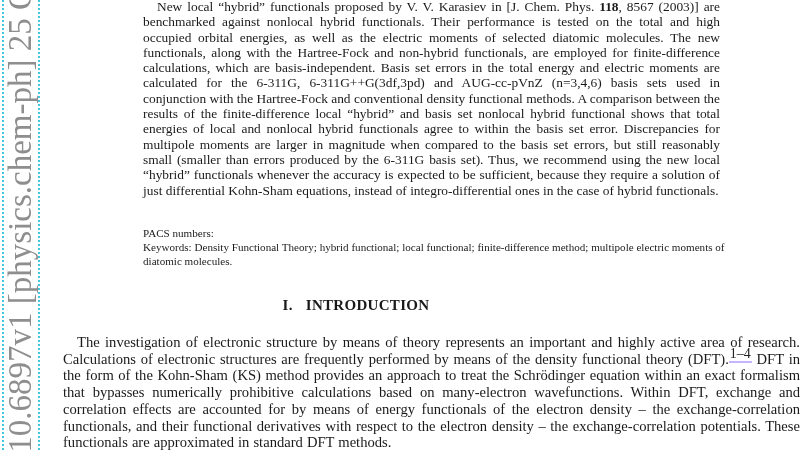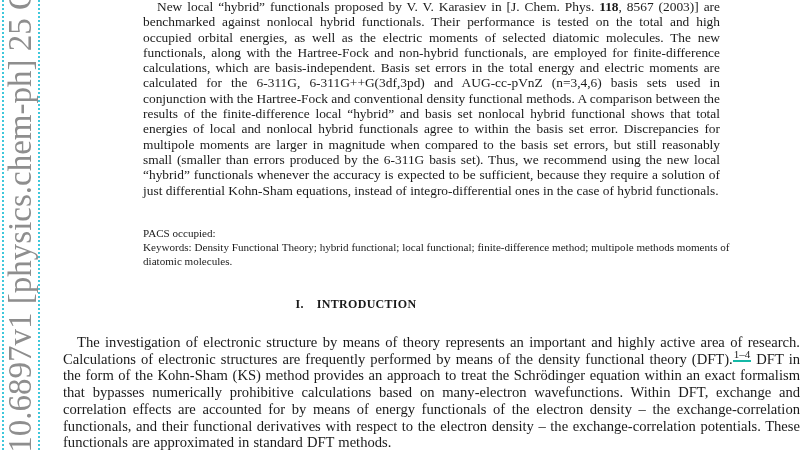--- a/index.html
+++ b/index.html
@@ -76,63 +76,63 @@
       line-height: 14px;
     }
     .meta p { margin: 0; }
     .section-heading {
       position: absolute;
       left: 0;
       top: 293px;
       width: 632px;
       text-align: center;
       font-family: "Liberation Serif", serif;
-      font-size: 12px;
+      font-size: 15px;
       letter-spacing: 0.3px;
       margin: 0;
       padding-left: 80px;
       box-sizing: border-box;
     }
     .section-heading .num { margin-right: 13px; }
     .intro {
       position: absolute;
       left: 63px;
       top: 330px;
       width: 737px;
       font-family: "Liberation Serif", serif;
       font-size: 14.6px;
       line-height: 16.7px;
       text-align: justify;
       text-indent: 14px;
       margin: 0;
       word-spacing: 0.4px;
     }
     .cite {
-      font-size: 11px;
+      font-size: 14px;
       vertical-align: super;
       line-height: 0;
       color: #222;
-      border-bottom: 2px solid #14b8a6;
+      border-bottom: 2px solid #c4b5fd;
       padding: 0 1px;
     }
     b.vol { font-weight: bold; }
   </style>
 </head>
 <body>
 
 <div class="margin-stamp">
   <div class="dotline left"></div>
   <div class="dotline right"></div>
   <div class="stamp-text">arXiv:1210.6897v1  [physics.chem-ph]  25 Oct 2012</div>
 </div>
 
 <div class="page">
   <p class="abstract"><span>New local “hybrid” functionals proposed by V. V. Karasiev in [J. Chem. Phys. </span><b class="vol">118</b><span>, 8567 (2003)] are benchmarked against nonlocal hybrid functionals. Their performance is tested on the total and high occupied orbital energies, as well as the electric moments of selected diatomic molecules. The new functionals, along with the Hartree-Fock and non-hybrid functionals, are employed for finite-difference calculations, which are basis-independent. Basis set errors in the total energy and electric moments are calculated for the 6-311G, 6-311G++G(3df,3pd) and AUG-cc-pVnZ (n=3,4,6) basis sets used in conjunction with the Hartree-Fock and conventional density functional methods. A comparison between the results of the finite-difference local “hybrid” and basis set nonlocal hybrid functional shows that total energies of local and nonlocal hybrid functionals agree to within the basis set error. Discrepancies for multipole moments are larger in magnitude when compared to the basis set errors, but still reasonably small (smaller than errors produced by the 6-311G basis set). Thus, we recommend using the new local “hybrid” functionals whenever the accuracy is expected to be sufficient, because they require a solution of just differential Kohn-Sham equations, instead of integro-differential ones in the case of hybrid functionals.</span></p>
 
   <div class="meta">
-    <p>PACS occupied:</p>
-    <p>Keywords: Density Functional Theory; hybrid functional; local functional; finite-difference method; multipole methods moments of diatomic molecules.</p>
+    <p>PACS numbers:</p>
+    <p>Keywords: Density Functional Theory; hybrid functional; local functional; finite-difference method; multipole electric moments of diatomic molecules.</p>
   </div>
 
   <h2 class="section-heading"><span class="num">I.</span><span>INTRODUCTION</span></h2>
 
   <p class="intro"><span>The investigation of electronic structure by means of theory represents an important and highly active area of research. Calculations of electronic structures are frequently performed by means of the density functional theory (DFT).</span><a class="cite">1–4</a><span> DFT in the form of the Kohn-Sham (KS) method provides an approach to treat the Schrödinger equation within an exact formalism that bypasses numerically prohibitive calculations based on many-electron wavefunctions. Within DFT, exchange and correlation effects are accounted for by means of energy functionals of the electron density – the exchange-correlation functionals, and their functional derivatives with respect to the electron density – the exchange-correlation potentials. These functionals are approximated in standard DFT methods.</span></p>
 </div>
 
 </body></html>

